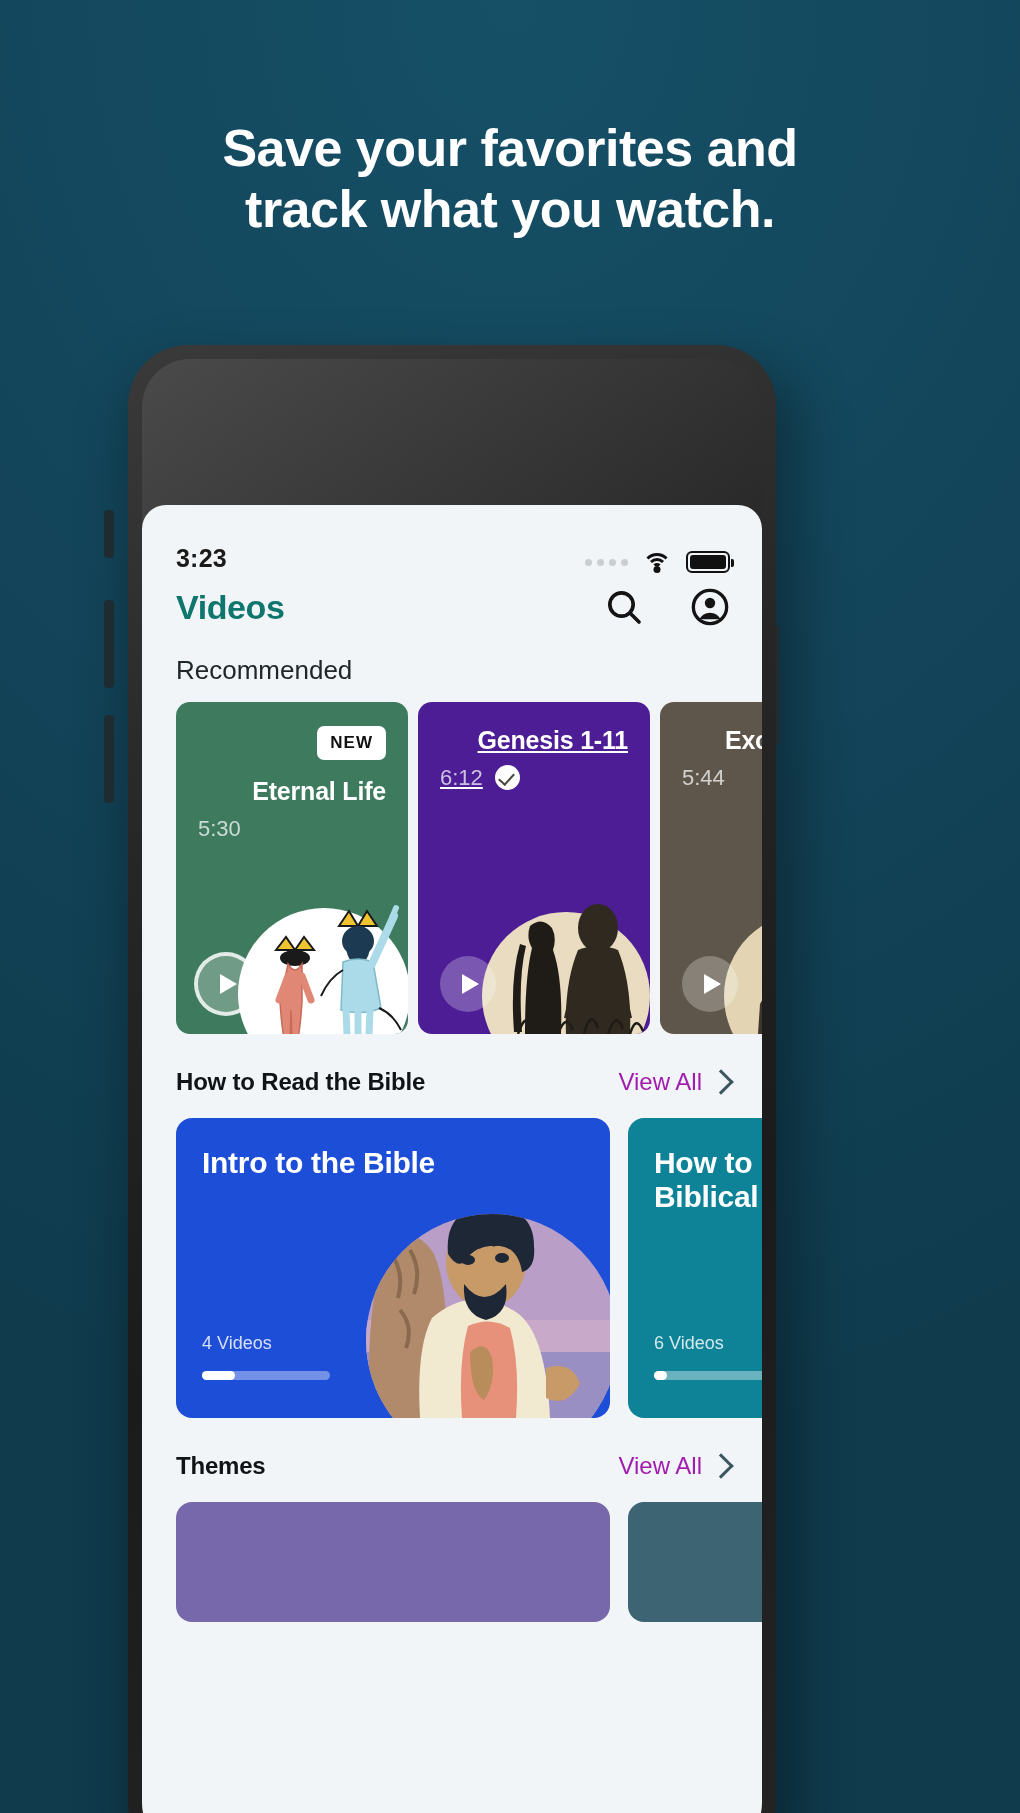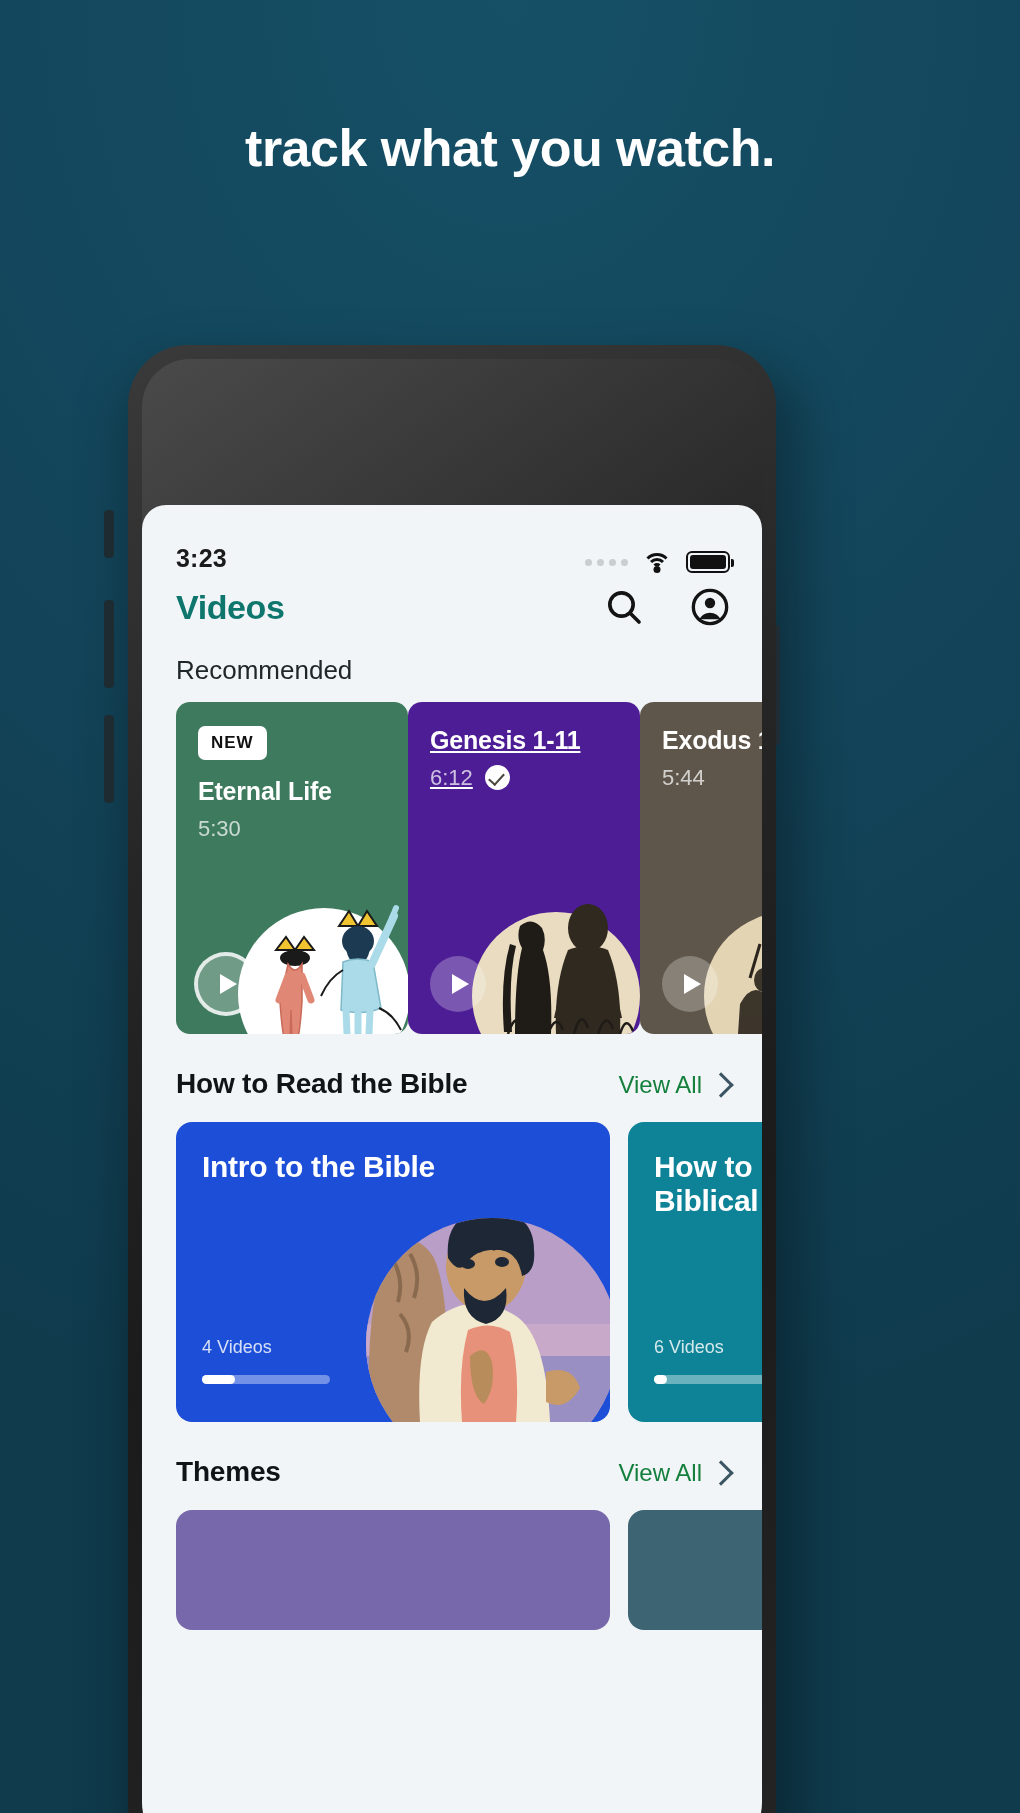--- a/index.html
+++ b/index.html
@@ -105,29 +105,29 @@
   #header-actions { margin-left:auto; display:flex; align-items:center; gap:46px; }
   .ico { width:40px; height:40px; display:block; }
 
   
   .section-label {
     font-size:26px; color:#20272b; padding:22px 34px 0 34px; font-weight:normal;
   }
   .section-head {
     display:flex; align-items:baseline; padding:0 32px 0 34px; margin-top:34px;
   }
-  .section-head h2 { font-size:28px; font-weight:bold; color:#101418; letter-spacing:-0.2px;}
+  .section-head h2 { font-size:24px; font-weight:bold; color:#101418; letter-spacing:-0.2px;}
   .view-all {
     margin-left:auto; display:flex; align-items:center; gap:10px;
-    color:#15803d; font-size:24px;
+    color:#a21caf; font-size:24px;
   }
   .view-all .chev { width:18px; height:18px; border-right:3px solid #3b5562; border-top:3px solid #3b5562; transform:rotate(45deg); display:block;}
 
   
-  .hscroll { display:flex; padding:16px 0 0 34px; }
+  .hscroll { display:flex; gap:10px; padding:16px 0 0 34px;text-align:right; }
   .vcard {
     position:relative; flex:0 0 auto;
     width:232px; height:332px; border-radius:14px; overflow:hidden;
     color:#fff;
   }
   .vcard .pad { position:relative; z-index:3; padding:24px 22px 0 22px; }
   .badge-new {
     display:inline-block; background:#fff; color:#111;
     font-size:17px; font-weight:bold; letter-spacing:1px;
     padding:7px 13px; border-radius:7px; margin-bottom:17px;
@@ -166,20 +166,21 @@
   .cbar { position:absolute; left:26px; bottom:38px; width:128px; height:9px; border-radius:6px; background:rgba(255,255,255,0.38); z-index:3;}
   .cbar i { display:block; height:100%; width:26%; border-radius:6px; background:#fff;}
   .cbar.t i { width:10%; }
 </style>
 </head>
 <body>
 
 <div id="bg"></div>
 
 <div id="headline">
+  <span class="l">Save your favorites and</span>
   <span class="l">track what you watch.</span>
 </div>
 
 <div id="phone">
   <div id="phone-shadow"></div>
   <div class="side-btn b1"></div>
   <div class="side-btn b2"></div>
   <div class="side-btn b3"></div>
   <div class="side-btn r1"></div>
 

